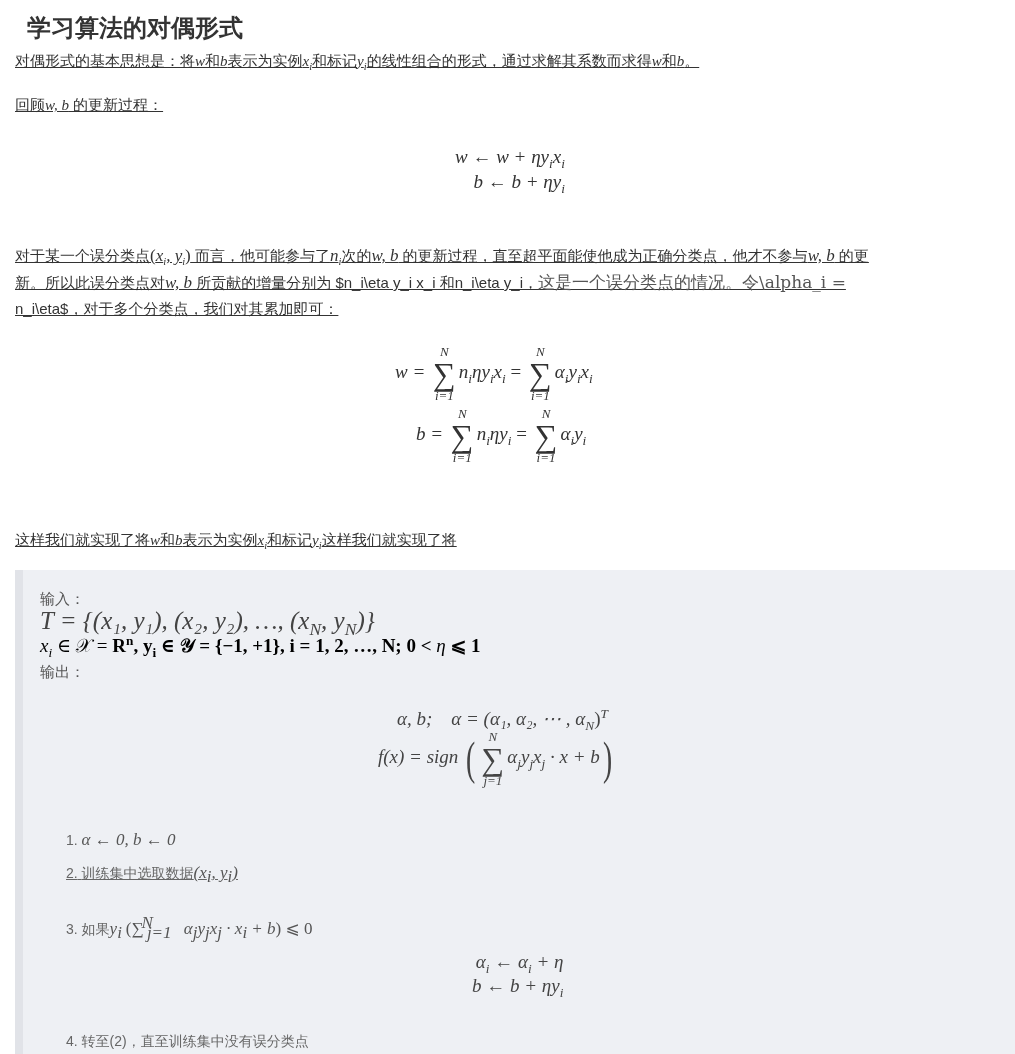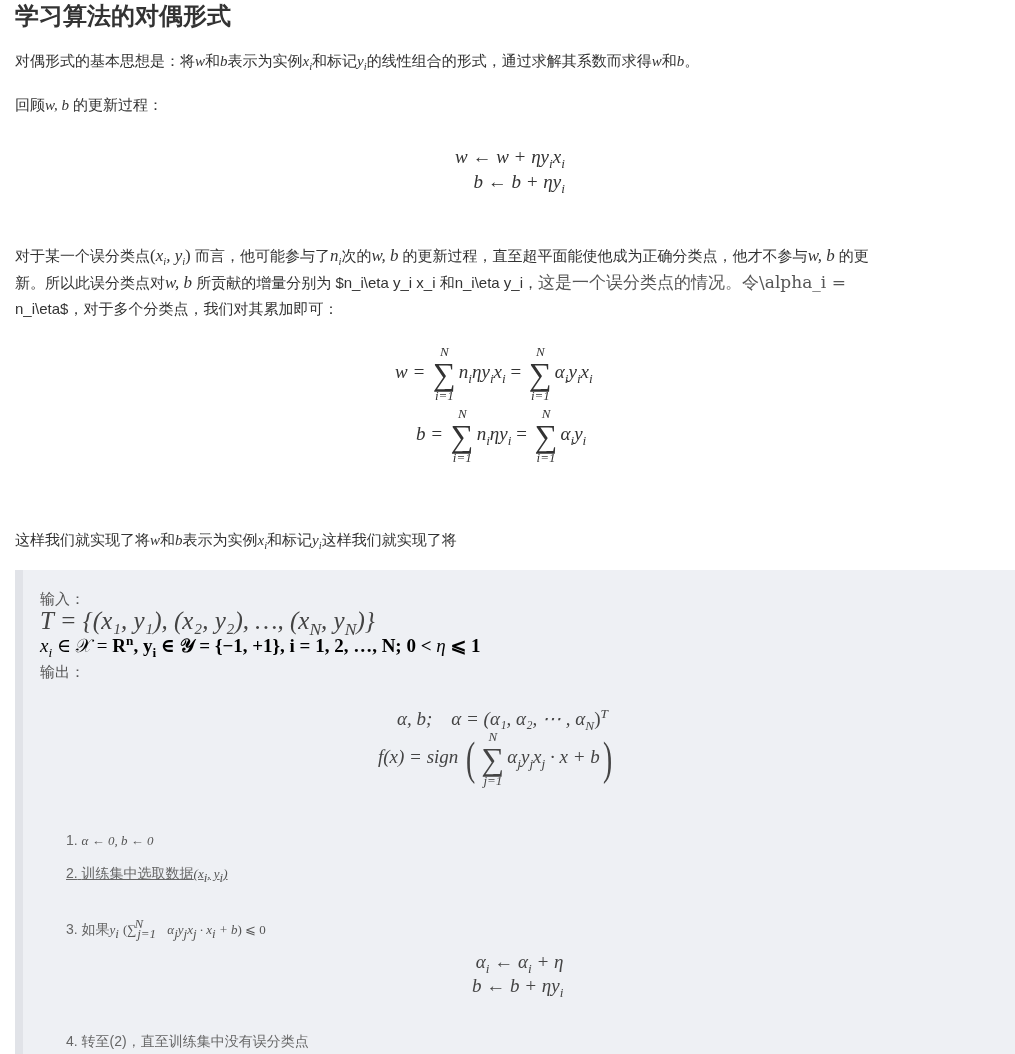--- a/index.html
+++ b/index.html
@@ -2,33 +2,33 @@
 <html><head>
 <meta charset="utf-8">
 <style>
   html, body { margin:0; padding:0; background:#ffffff; }
   body { width:1015px; height:1054px; overflow:hidden; position:relative;
          font-family:"Liberation Sans", "DejaVu Sans", sans-serif; color:#333333; }
   .m { font-family:"Liberation Serif", "DejaVu Serif", serif; font-style:italic; }
   .mr { font-family:"Liberation Serif", "DejaVu Serif", serif; font-style:normal; }
   .mb { font-family:"Liberation Serif", "DejaVu Serif", serif; font-weight:bold; font-style:normal; }
   sub, sup { font-size:70%; line-height:0; }
-  h1 { position:absolute; left:15px; top:0px; margin:0; font-size:24px; font-weight:bold; color:#333; line-height:32px;font-family:Liberation Serif, serif; }
-  .p { position:absolute; left:15px; font-size:15px; line-height:26px; color:#333; width:990px; }
+  h1 { position:absolute; left:15px; top:0px; margin:12px; font-size:24px; font-weight:bold; color:#333; line-height:32px;font-family:Liberation Serif, serif; }
+  .p { position:absolute; left:15px; font-size:15px; line-height:26px; color:#333; width:990px;text-decoration:underline; }
   .eq { position:absolute; font-family:"Liberation Serif","DejaVu Serif",serif; font-size:19px; color:#333; white-space:nowrap; }
   .eqline { text-align:right; }
   .sum { display:inline-block; vertical-align:middle; text-align:center; position:relative; margin:0 3px; }
   .sum .top, .sum .bot { display:block; font-size:13px; font-style:italic; line-height:14px; }
   .sum .sig { display:block; font-size:32px; line-height:30px; font-style:normal; }
   .quote { position:absolute; left:15px; top:570px; width:1000px; height:490px; background:#eef0f4; }
   .quote .bar { position:absolute; left:0; top:0; width:8px; height:100%; background:#e1e3e8; }
   .qtext { position:absolute; left:40px; font-size:15px; color:#555; line-height:22px; }
   .qeq { position:absolute; font-family:"Liberation Serif","DejaVu Serif",serif; font-size:19px; color:#444; white-space:nowrap; }
   .li { position:absolute; left:66px; font-size:14px; color:#666; line-height:22px; white-space:nowrap; }
-  .li .m, .li .mr { font-size:13px; color:#555; }
+  .li .m, .li .mr { font-size:17px; color:#555; }
   .big { font-size:46px; font-family:"Liberation Serif","DejaVu Serif",serif; font-style:normal; vertical-align:middle; line-height:40px; transform:scaleX(0.6); display:inline-block; }
   .midparen { font-size:22px; font-style:normal; }
 </style>
 </head>
 <body>
 
 <h1>学习算法的对偶形式</h1>
 
 <div class="p" style="top:48px;">
   <span>对偶形式的基本思想是：将</span><span class="m">w</span><span>和</span><span class="m">b</span><span>表示为实例</span><span class="m">x</span><sub class="m">i</sub><span>和标记</span><span class="m">y</span><sub class="m">i</sub><span>的线性组合的形式，通过求解其系数而求得</span><span class="m">w</span><span>和</span><span class="m">b</span><span>。</span>

